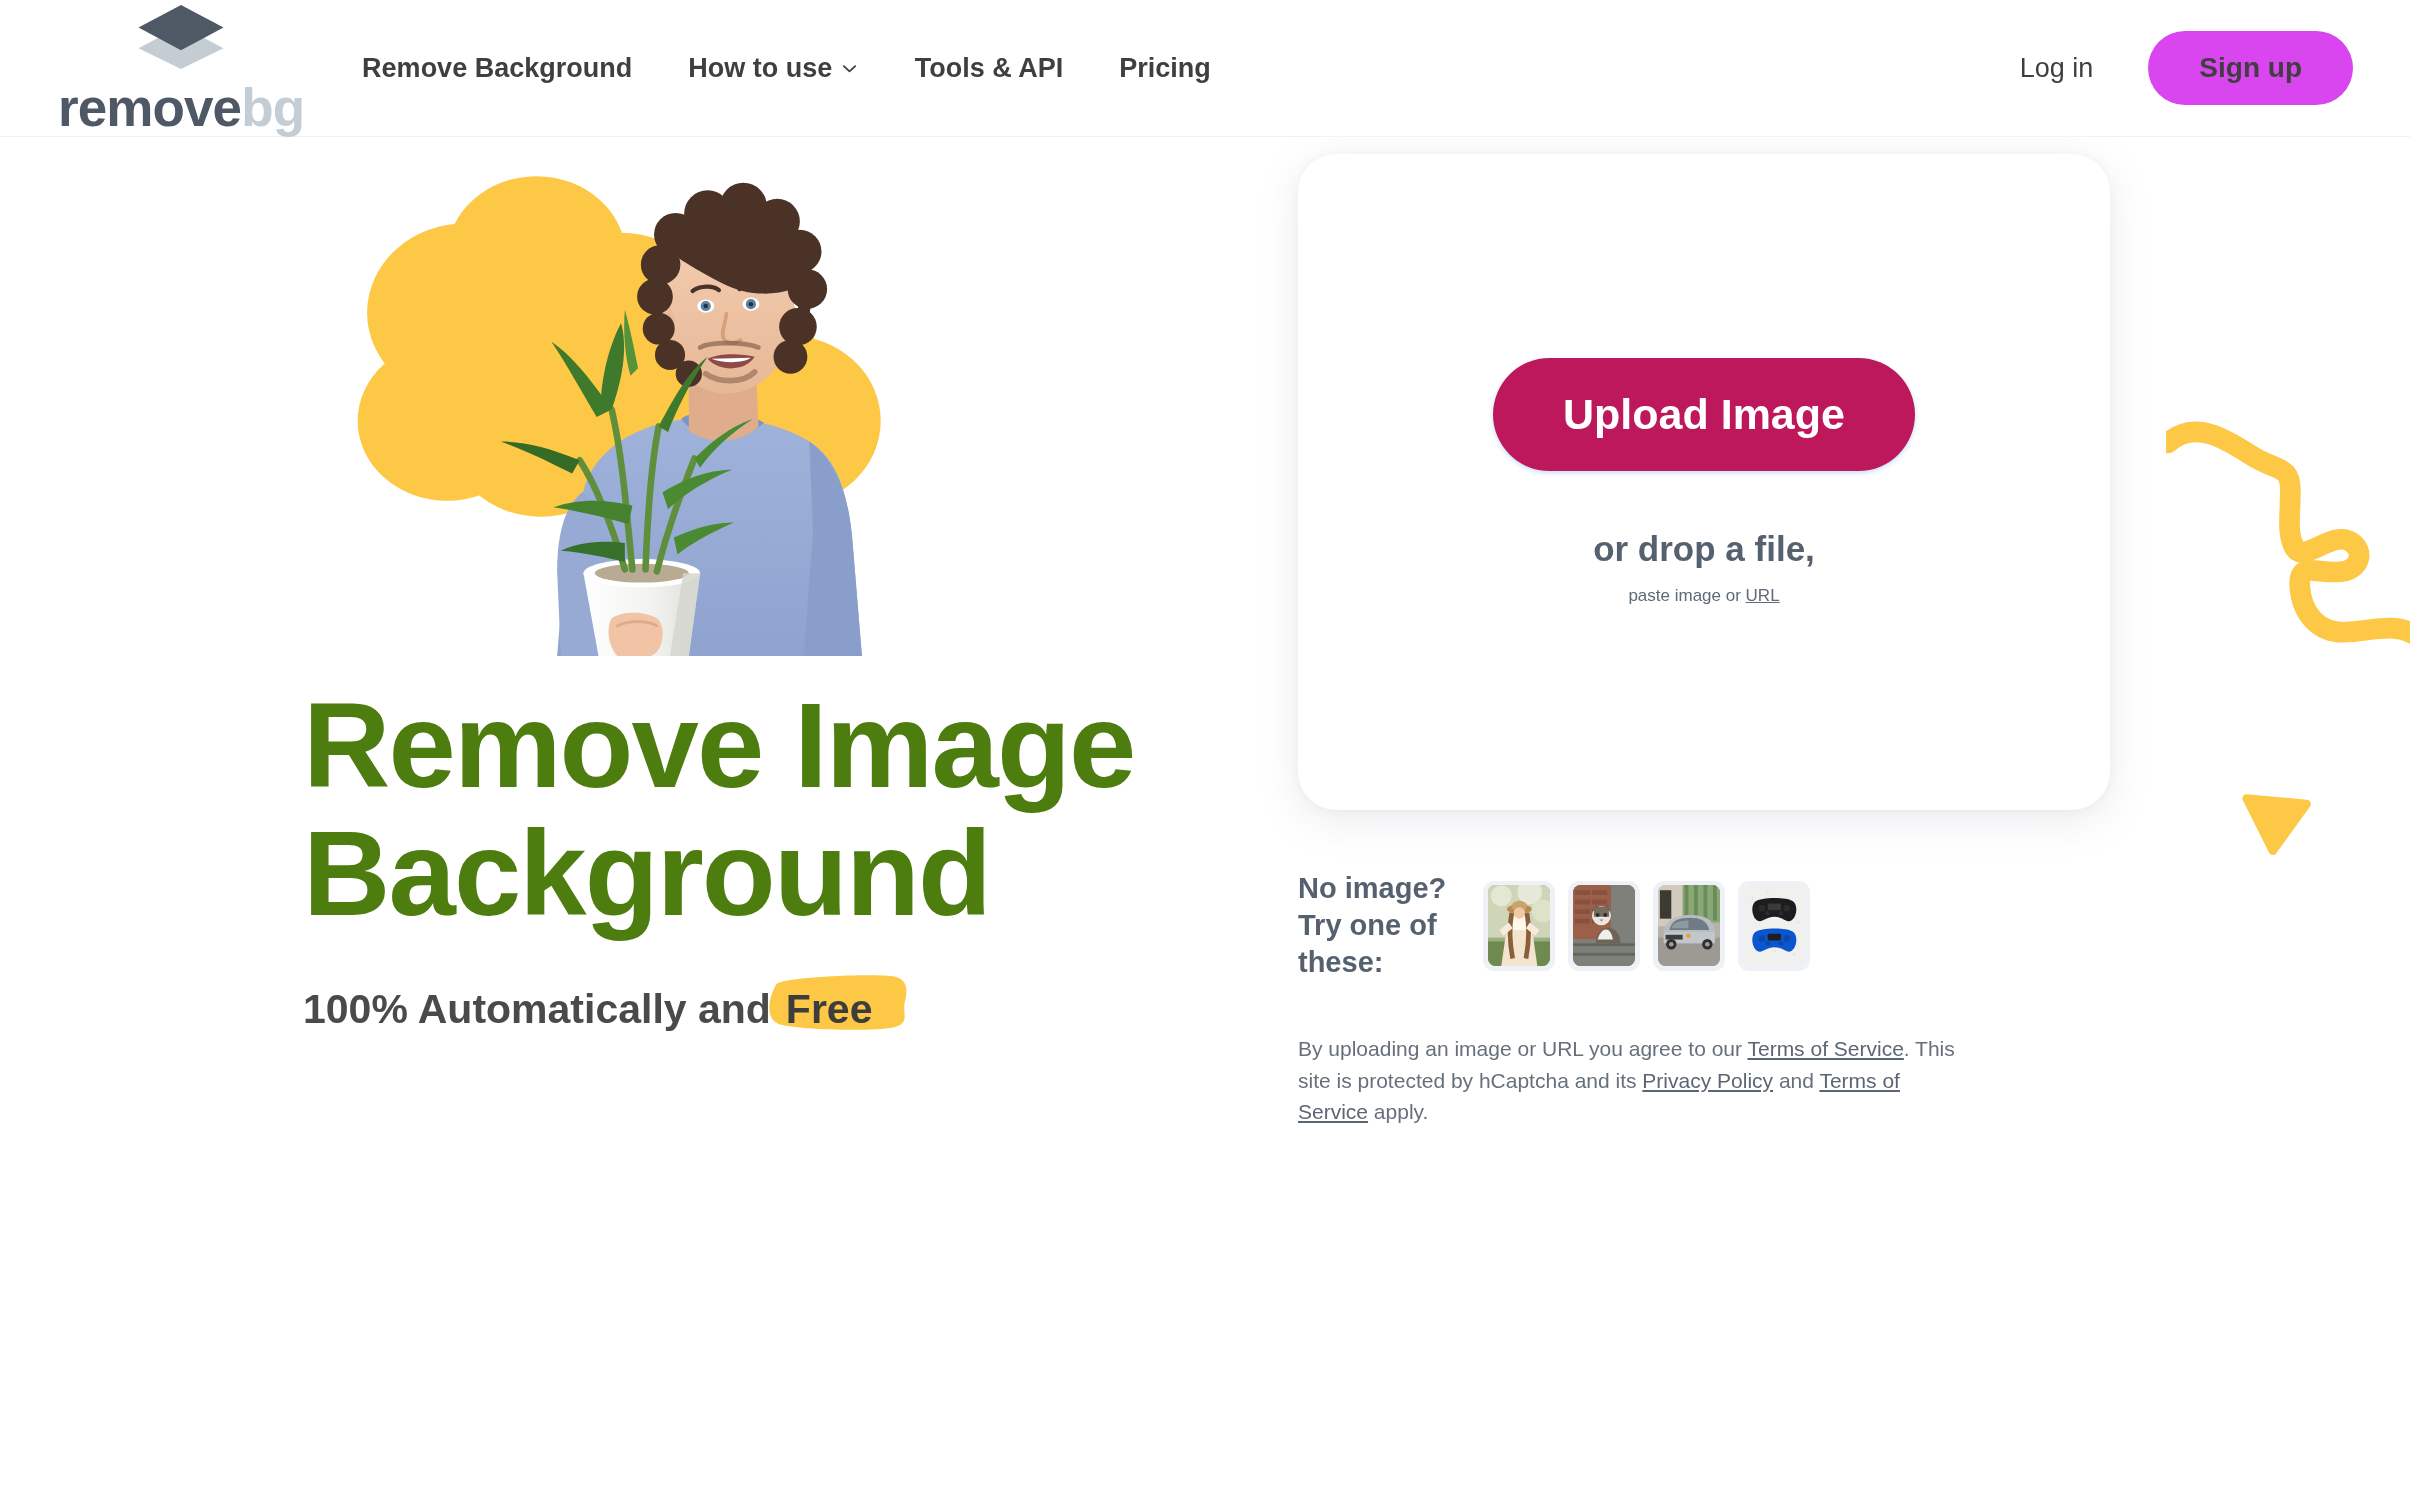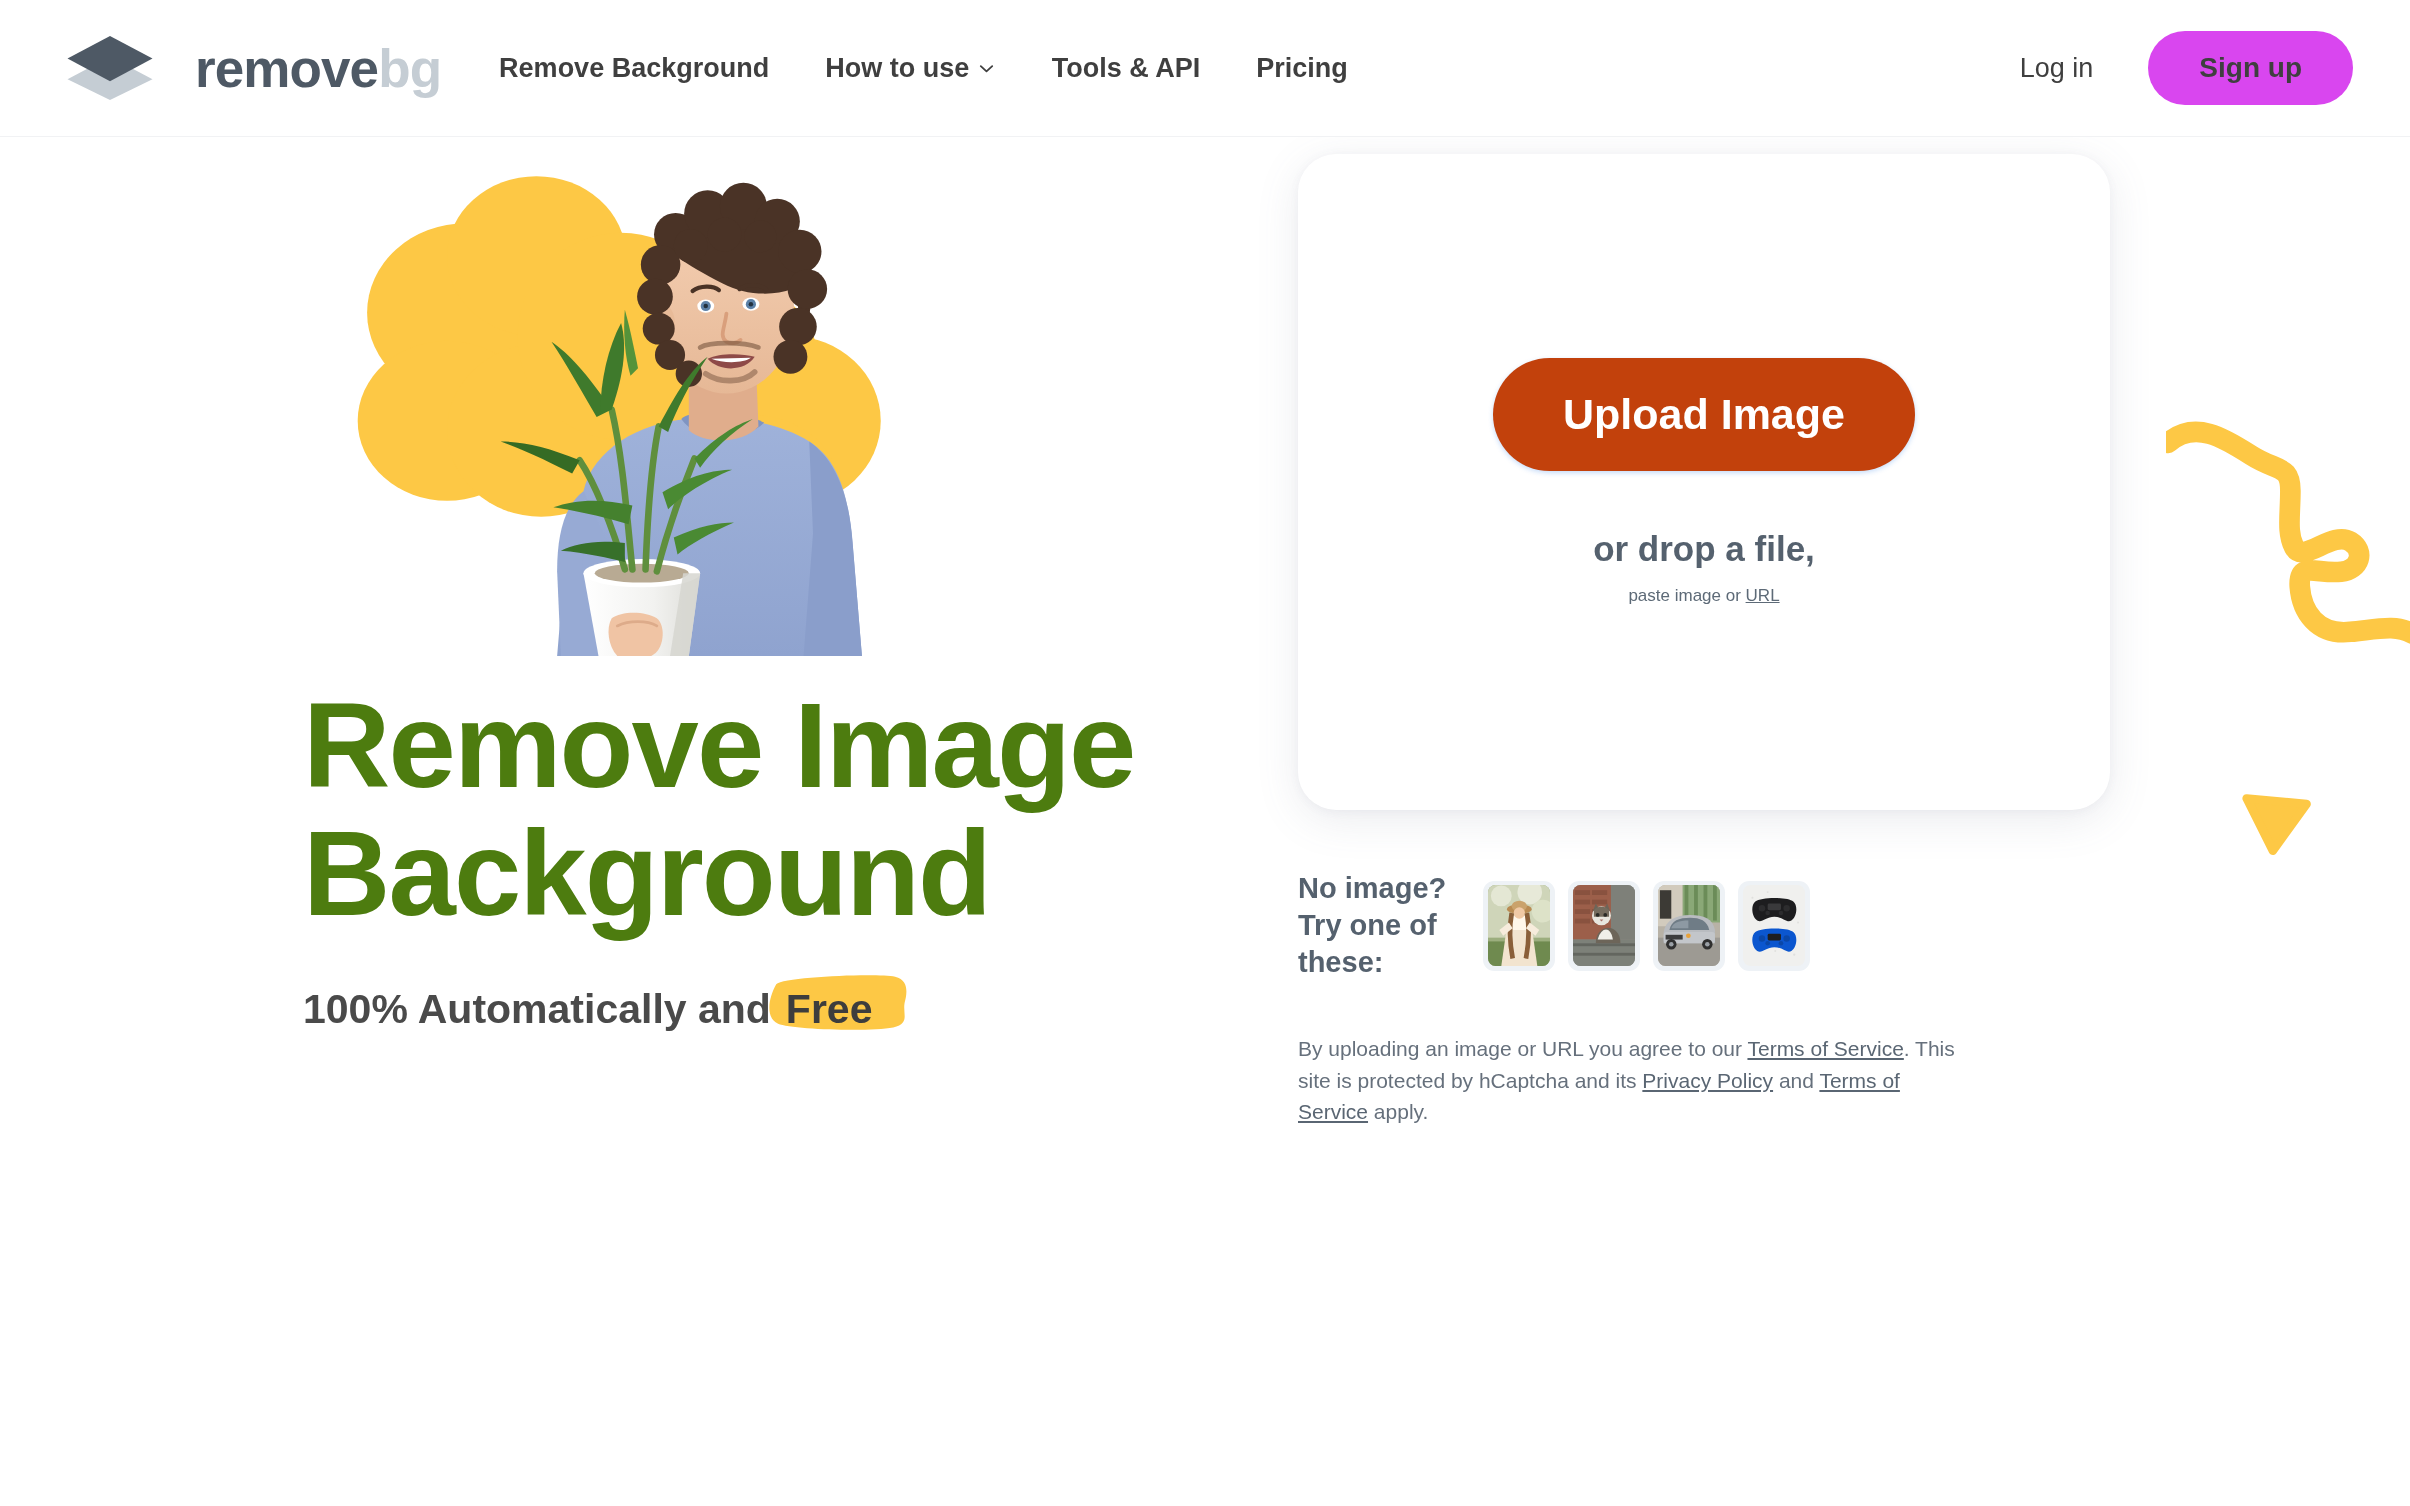--- a/index.html
+++ b/index.html
@@ -17,21 +17,21 @@
     height:137px;
     width:100%;
     display:flex;
     align-items:center;
     padding:0 58px;
     border-bottom:0.9px solid #f1f2f4;
     position:relative;
     z-index:30;
     background:#fff;
   }
-  .brand { display:flex; align-items:center; gap:33px; margin-right:58px; }
+  .brand { display:flex; align-items:center; gap:10px; margin-right:58px;flex-direction:column; }
   .logo-mark { width:104px; height:68px; position:relative; flex:none; }
   .brand-text {
     font-size:53px;
     font-weight:700;
     letter-spacing:-0.9px;
     line-height:1;
     white-space:nowrap;
   }
   .brand-text .b1 { color:#4e5965; }
   .brand-text .b2 { color:#c5cdd4; }
@@ -126,21 +126,21 @@
     background:#ffffff;
     border-radius:38px;
     box-shadow:0 9.4px 43px rgba(100,110,130,0.13), 0 1.9px 9.4px rgba(100,110,130,0.06);
     display:flex;
     flex-direction:column;
     align-items:center;
     justify-content:center;
     position:relative;
   }
   .upload-btn {
-    background:#c2410c;
+    background:#be185d;
     color:#fff;
     border:none;
     border-radius:941px;
     font-size:43px;
     font-weight:700;
     padding:32px 70px;
     cursor:pointer;
     font-family:"Liberation Sans", sans-serif;
     box-shadow:0 1.9px 5.6px rgba(26,115,232,0.25);
     white-space:nowrap;

